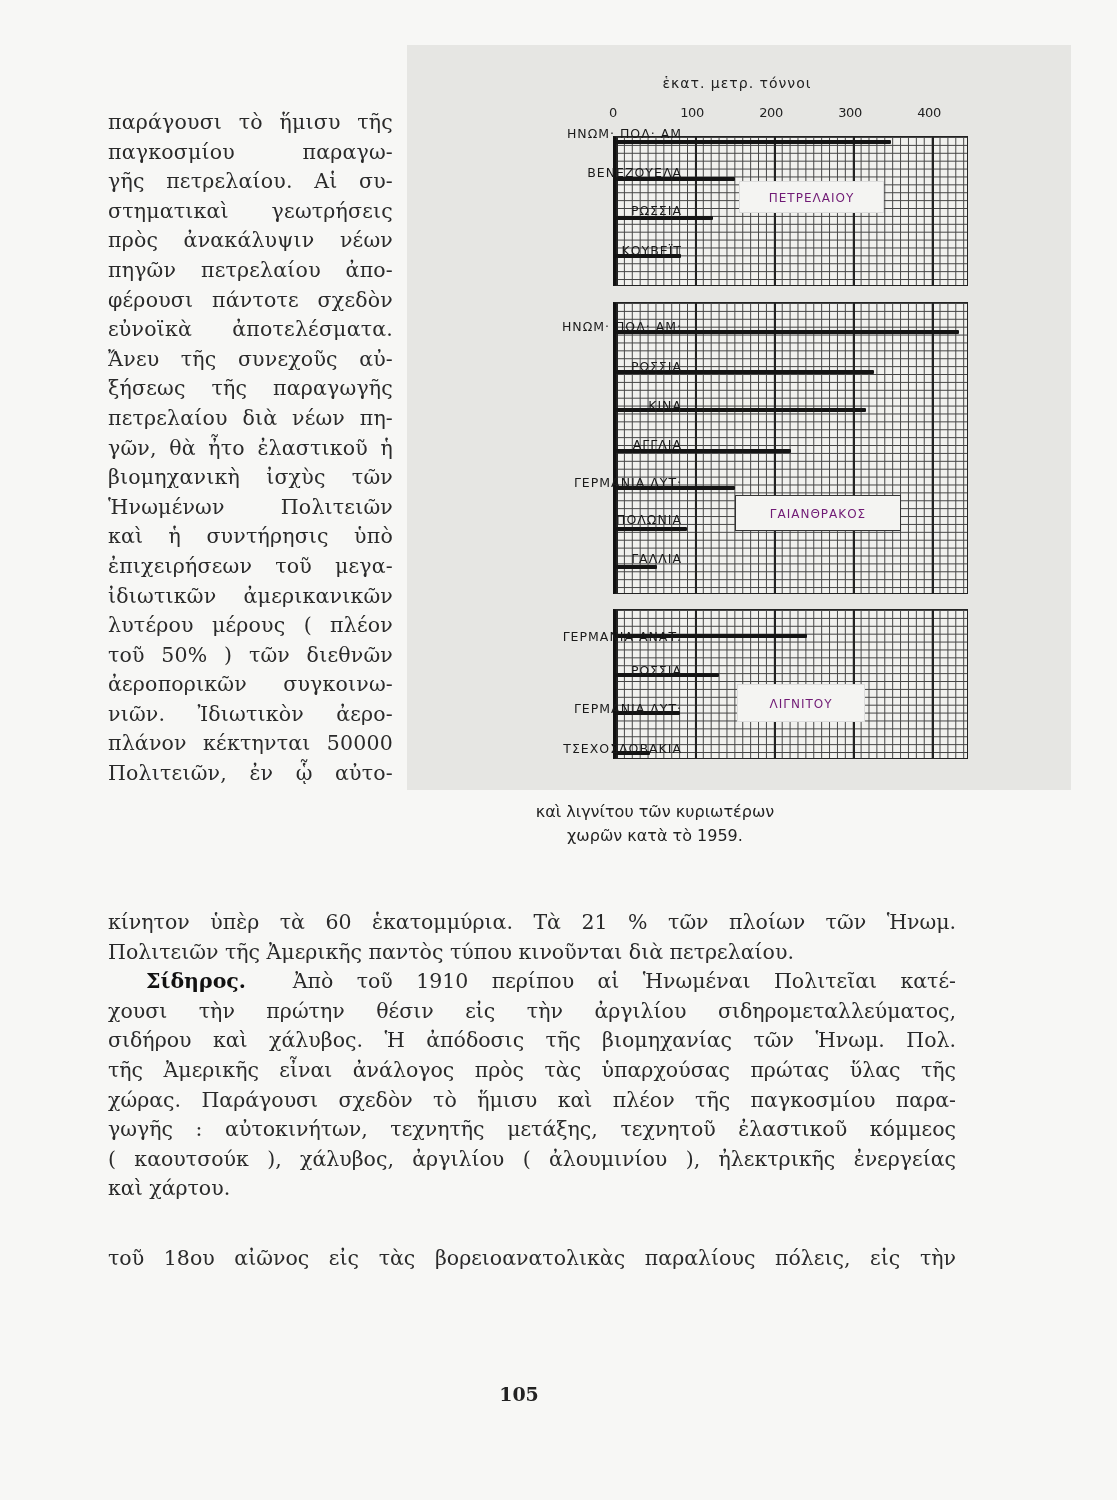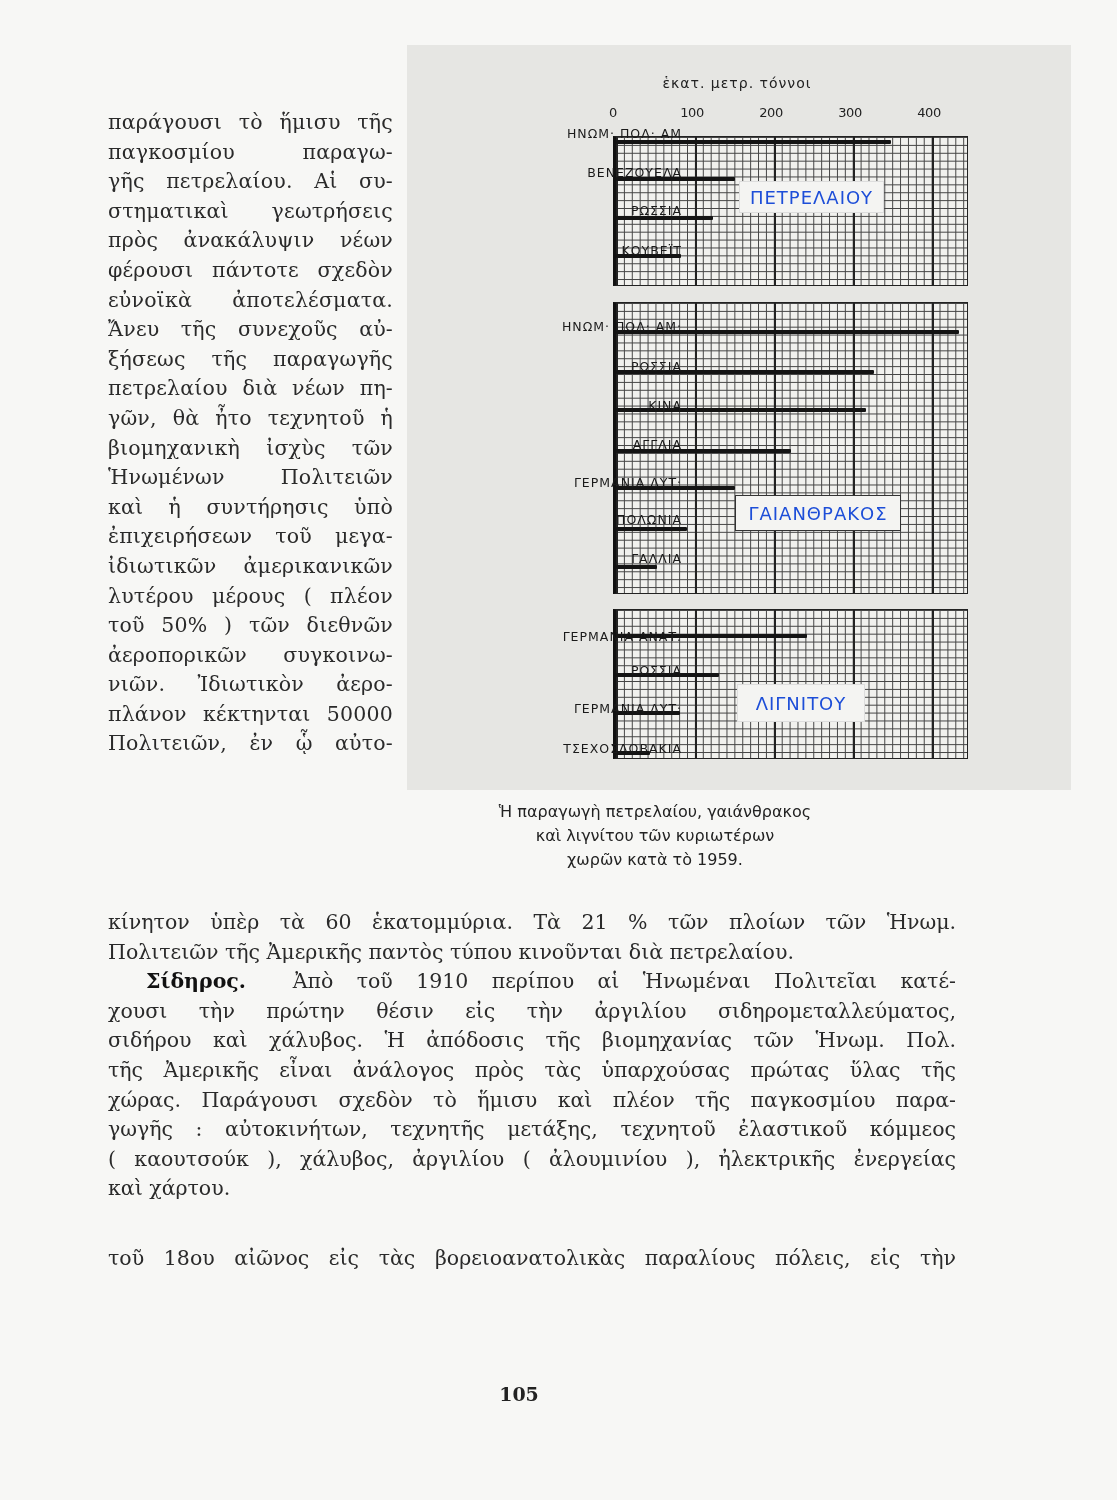--- a/index.html
+++ b/index.html
@@ -15,21 +15,21 @@
 
   .grid { position:absolute; left:206px; width:355px; background-color:#f1f1ee;
           background-image:
             linear-gradient(to right, #222 1.6px, transparent 1.6px),
             linear-gradient(to right, #444 1px, transparent 1px),
             linear-gradient(to bottom, #444 1px, transparent 1px);
           background-size: 79px 100%, 7.9px 100%, 100% 7.9px;
           border:1.5px solid #222; border-left:3px solid #111; box-sizing:border-box; }
   .bar { position:absolute; left:0; height:4px; background:#141414; border-radius:1px; }
   .rowlabel { position:absolute; right:389px; font-family:"DejaVu Sans", sans-serif; font-size:12.5px; letter-spacing:1px; color:#1a1a1a; white-space:nowrap; transform:translateY(-50%); }
-  .section-label { position:absolute; background:#f4f4f2; font-family:"DejaVu Sans", sans-serif; font-size:18px; letter-spacing:1px; color:#1d4ed8; text-align:center; border:1px solid #ddd; box-sizing:border-box; }
+  .section-label { position:absolute; background:#f4f4f2; font-family:"DejaVu Sans", sans-serif; font-size:12px; letter-spacing:1px; color:#701a75; text-align:center; border:1px solid #ddd; box-sizing:border-box; }
 
   #caption { position:absolute; left:440px; top:800px; width:430px; text-align:center; font-family:"DejaVu Sans", sans-serif; font-size:16px; line-height:24px; color:#222; }
 
   #fullbody { position:absolute; left:108px; top:908px; width:848px; }
   #fullbody .ln { font-family:"DejaVu Serif", serif; font-size:20.5px; line-height:29.6px; height:29.6px; white-space:nowrap; text-align:justify; text-align-last:justify; color:#2a2a2a; }
   #fullbody .ln.last { text-align-last:left; }
   #fullbody .ln.indent { padding-left:38px; }
   #fullbody .gap { height:40px; }
   b.head { font-weight:bold; color:#111; }
 
@@ -38,26 +38,27 @@
 </style>
 </head>
 <body>
 
 <div id="leftcol">
     <div class="ln">παράγουσι τὸ ἥμισυ τῆς</div>
     <div class="ln">παγκοσμίου παραγω-</div>
     <div class="ln">γῆς πετρελαίου. Αἱ συ-</div>
     <div class="ln">στηματικαὶ γεωτρήσεις</div>
     <div class="ln">πρὸς ἀνακάλυψιν νέων</div>
+    <div class="ln">πηγῶν πετρελαίου ἀπο-</div>
     <div class="ln">φέρουσι πάντοτε σχεδὸν</div>
     <div class="ln">εὐνοϊκὰ ἀποτελέσματα.</div>
     <div class="ln">Ἄνευ τῆς συνεχοῦς αὐ-</div>
     <div class="ln">ξήσεως τῆς παραγωγῆς</div>
     <div class="ln">πετρελαίου διὰ νέων πη-</div>
-    <div class="ln">γῶν, θὰ ἦτο τεχνητοῦ ἡ</div>
+    <div class="ln">γῶν, θὰ ἦτο ἐλαστικοῦ ἡ</div>
     <div class="ln">βιομηχανικὴ ἰσχὺς τῶν</div>
     <div class="ln">Ἡνωμένων Πολιτειῶν</div>
     <div class="ln">καὶ ἡ συντήρησις ὑπὸ</div>
     <div class="ln">ἐπιχειρήσεων τοῦ μεγα-</div>
     <div class="ln">ἰδιωτικῶν ἀμερικανικῶν</div>
     <div class="ln">λυτέρου μέρους ( πλέον</div>
     <div class="ln">τοῦ 50% ) τῶν διεθνῶν</div>
     <div class="ln">ἀεροπορικῶν συγκοινω-</div>
     <div class="ln">νιῶν. Ἰδιωτικὸν ἀερο-</div>
     <div class="ln">πλάνον κέκτηνται 50000</div>
@@ -115,21 +116,20 @@
       <div class="rowlabel" style="top: 663px;">ΓΕΡΜΑΝΙΑ ΔΥΤ·</div>
       <div class="rowlabel" style="top: 703px;">ΤΣΕΧΟΣΛΟΒΑΚΙΑ</div>
     </div>
 
   <div class="section-label" style="left:332px; top:136px; width:145px; height:32px; line-height:32px;">ΠΕΤΡΕΛΑΙΟΥ</div>
   <div class="section-label" style="left:328px; top:450px; width:166px; height:36px; line-height:36px; border:1.5px solid #333;">ΓΑΙΑΝΘΡΑΚΟΣ</div>
   <div class="section-label" style="left:330px; top:639px; width:128px; height:38px; line-height:38px;">ΛΙΓΝΙΤΟΥ</div>
 </div>
 
 <div id="caption">
-  <div>Ἡ παραγωγὴ πετρελαίου, γαιάνθρακος</div>
   <div>καὶ λιγνίτου τῶν κυριωτέρων</div>
   <div>χωρῶν κατὰ τὸ 1959.</div>
 </div>
 
 <div id="fullbody">
   <div class="ln">κίνητον ὑπὲρ τὰ 60 ἑκατομμύρια. Τὰ 21 % τῶν πλοίων τῶν Ἡνωμ.</div>
   <div class="ln last">Πολιτειῶν τῆς Ἀμερικῆς παντὸς τύπου κινοῦνται διὰ πετρελαίου.</div>
 
   <div class="ln indent">
     <b class="head">Σίδηρος.</b>&nbsp;&nbsp;<span>Ἀπὸ τοῦ 1910 περίπου αἱ Ἡνωμέναι Πολιτεῖαι κατέ-</span>

